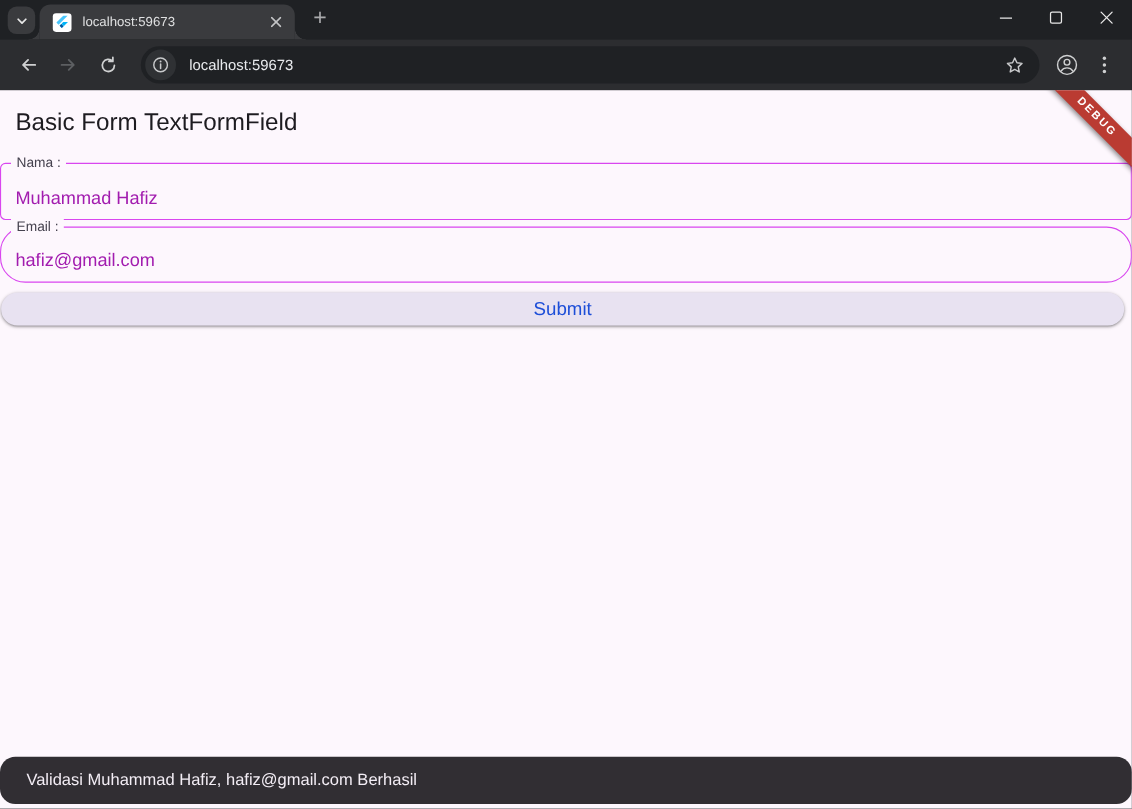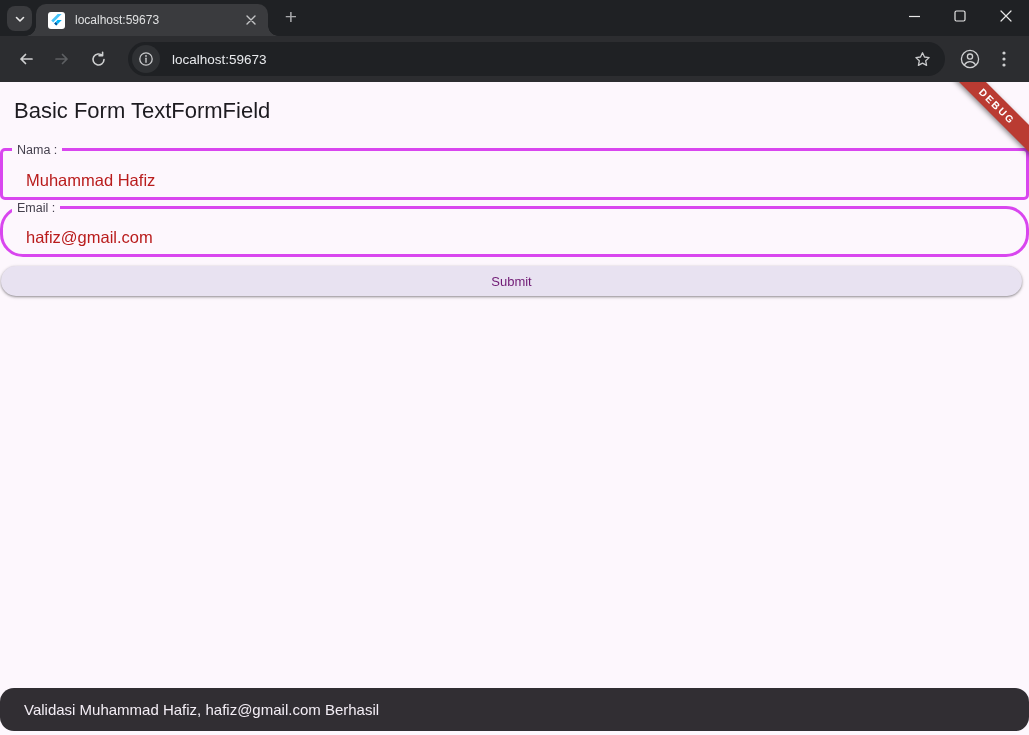--- a/index.html
+++ b/index.html
@@ -47,33 +47,33 @@
   .star-btn { width:26px; height:26px; display:flex; align-items:center;
               justify-content:center; color:#C8C9CB; cursor:pointer; flex:0 0 auto; }
   .profile-btn, .menu-btn { width:34px; height:34px; display:flex; align-items:center;
               justify-content:center; color:#CFD0D1; cursor:pointer; }
 
   
   .content { position:relative; width:1029px; height:662px; background:#FDF7FD; overflow:hidden; }
   .app-title { position:absolute; left:14px; top:16px; font-size:22px; line-height:26px;
                color:#1D1B20; }
 
-  .field { position:absolute; left:0; right:0; border:3px solid #d946ef; border-radius:5px; }
+  .field { position:absolute; left:0; right:0; border:1px solid #d946ef; border-radius:5px; }
   .field-1 { top:66px; height:52px; }
   .field-2 { top:124px; height:51px;border-radius:23px; }
   .field-label { position:absolute; top:-9px; left:9px; background:#FDF7FD; padding:0 5px;
                  font-size:12.5px; color:#45414E; line-height:17px; }
   .field-input { position:absolute; inset:1px 0 0 0; width:100%; height:100%;
                  background:transparent; border:none; outline:none;
                  font-family:"Liberation Sans", sans-serif; font-size:16.5px;
-                 color:#b91c1c; padding:10px 13px 0 23px; }
+                 color:#a21caf; padding:10px 13px 0 13px; }
 
   .submit-btn { position:absolute; left:1px; right:7px; top:184px; height:30px;
-                border:none; border-radius:15px; background:#E8E2F1; color:#701a75;
-                font-family:"Liberation Sans", sans-serif; font-size:13px;
+                border:none; border-radius:15px; background:#E8E2F1; color:#1d4ed8;
+                font-family:"Liberation Sans", sans-serif; font-size:17px;
                 display:flex; align-items:center; justify-content:center; cursor:pointer;
                 box-shadow:0 1px 2px rgba(0,0,0,.3), 0 1px 3px 1px rgba(0,0,0,.12); }
 
   .debug-ribbon { position:absolute; top:15px; right:-34px; width:132px; height:19px;
                   background:#BA3B32; transform:rotate(45deg); display:flex;
                   align-items:center; justify-content:center; color:#FFFFFF;
                   font-size:10px; font-weight:bold; letter-spacing:2px;
                   box-shadow:0 2px 5px rgba(0,0,0,.45); }
 
   .snackbar { position:absolute; left:0; right:0; top:606px; height:43px; background:#312E33;

